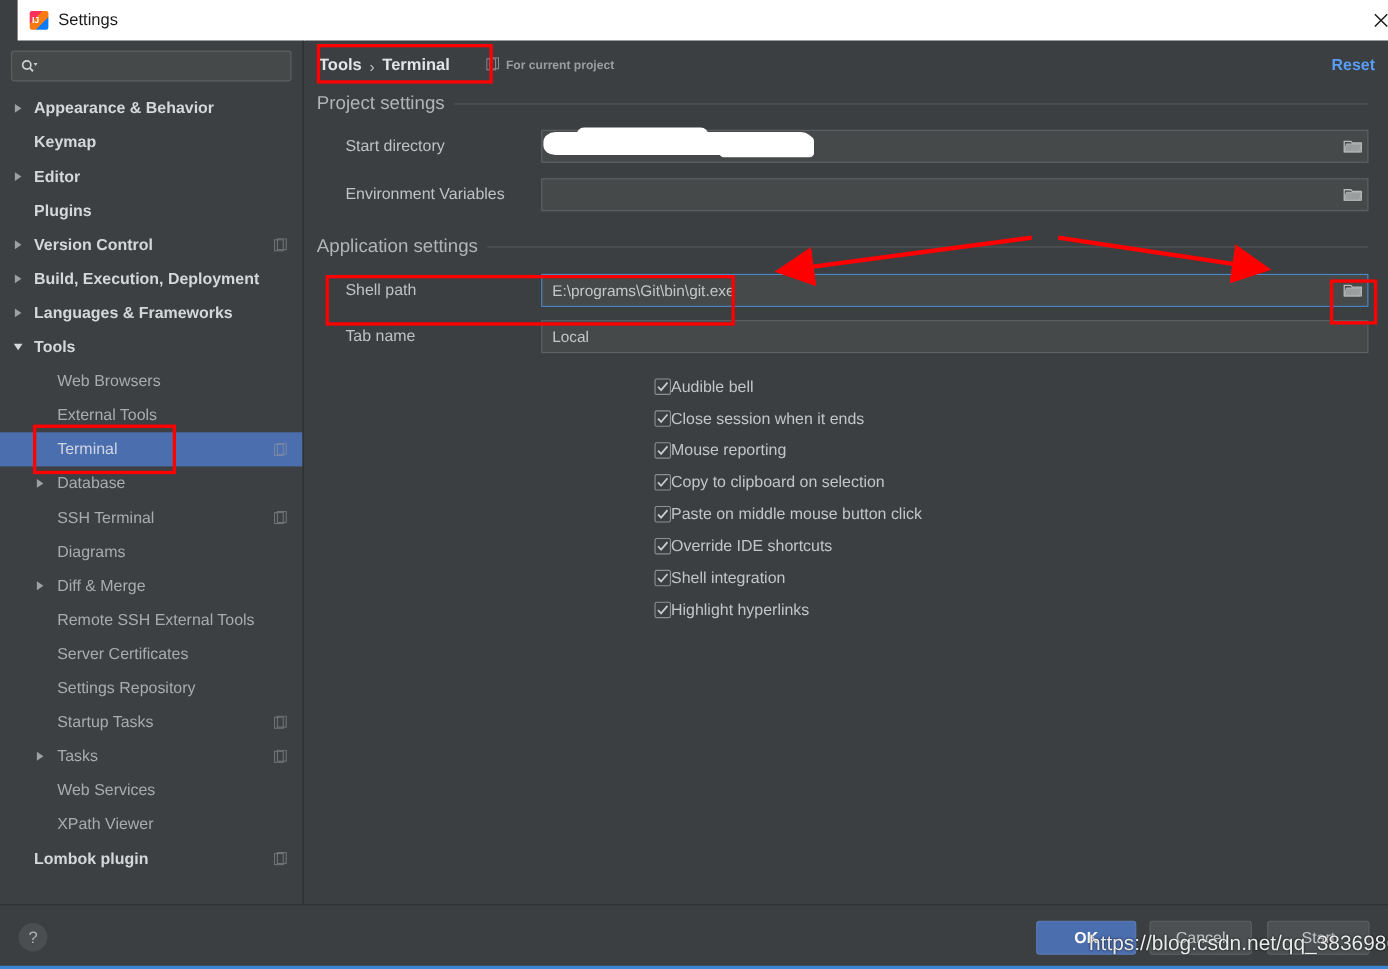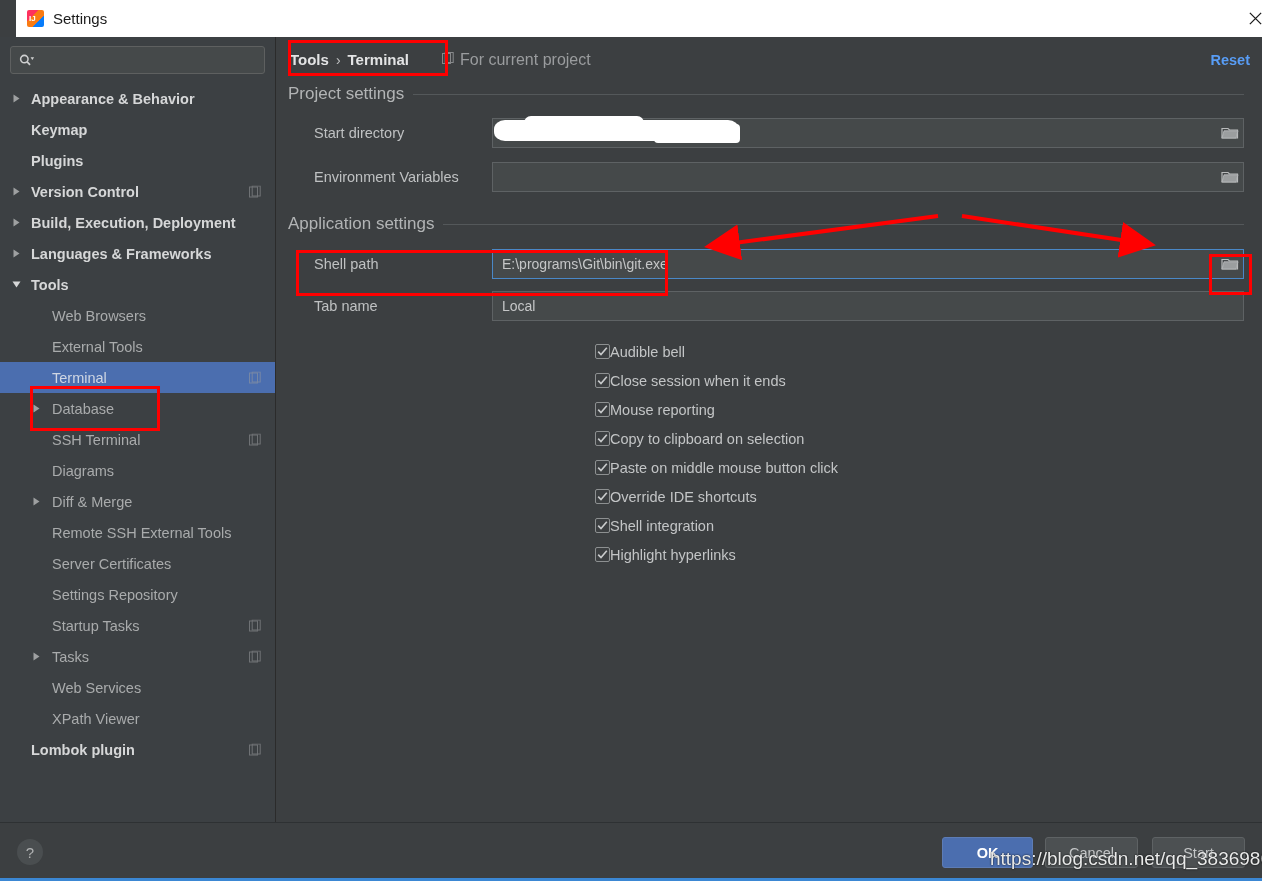--- a/index.html
+++ b/index.html
@@ -112,21 +112,21 @@
     display: flex; align-items: center;
     padding-left: 13px;
   }
   .crumb {
     font-size: 15px; font-weight: bold; color: #e3e4e5;
   }
   .crumb-sep { margin: 0 7px; color: #bfc1c2; font-weight: normal; font-size: 14px; }
   .crumb-proj {
     margin-left: 33px;
     display: flex; align-items: center; gap: 6px;
-    color: #9a9c9e; font-size: 16px;
+    color: #9a9c9e; font-size: 11px; font-weight: bold;
   }
   .crumb-proj svg { width: 12px; height: 13px; opacity: .8; }
   .reset-link {
     position: absolute; right: 12px; top: 50%; transform: translateY(-50%);
     color: #589df6; font-size: 14.5px; font-weight: bold; cursor: pointer;
   }
 
   .section {
     position: relative;
     display: flex; align-items: center;
@@ -285,20 +285,28 @@
           <span class="tree-arrow">
             <svg viewBox="0 0 9 9">
               <path d="M1.5 0.5 L7.5 4.5 L1.5 8.5 Z" fill="#9ea0a1"></path>
             </svg>
           </span>
           <span class="tree-label">Appearance &amp; Behavior</span>
         </div>
         <div class="tree-row lvl0 bold">
           <span class="tree-arrow"></span>
           <span class="tree-label">Keymap</span>
+        </div>
+        <div class="tree-row lvl0 bold">
+          <span class="tree-arrow">
+            <svg viewBox="0 0 9 9">
+              <path d="M1.5 0.5 L7.5 4.5 L1.5 8.5 Z" fill="#9ea0a1"></path>
+            </svg>
+          </span>
+          <span class="tree-label">Editor</span>
         </div>
         <div class="tree-row lvl0 bold">
           <span class="tree-arrow"></span>
           <span class="tree-label">Plugins</span>
         </div>
         <div class="tree-row lvl0 bold">
           <span class="tree-arrow">
             <svg viewBox="0 0 9 9">
               <path d="M1.5 0.5 L7.5 4.5 L1.5 8.5 Z" fill="#9ea0a1"></path>
             </svg>

